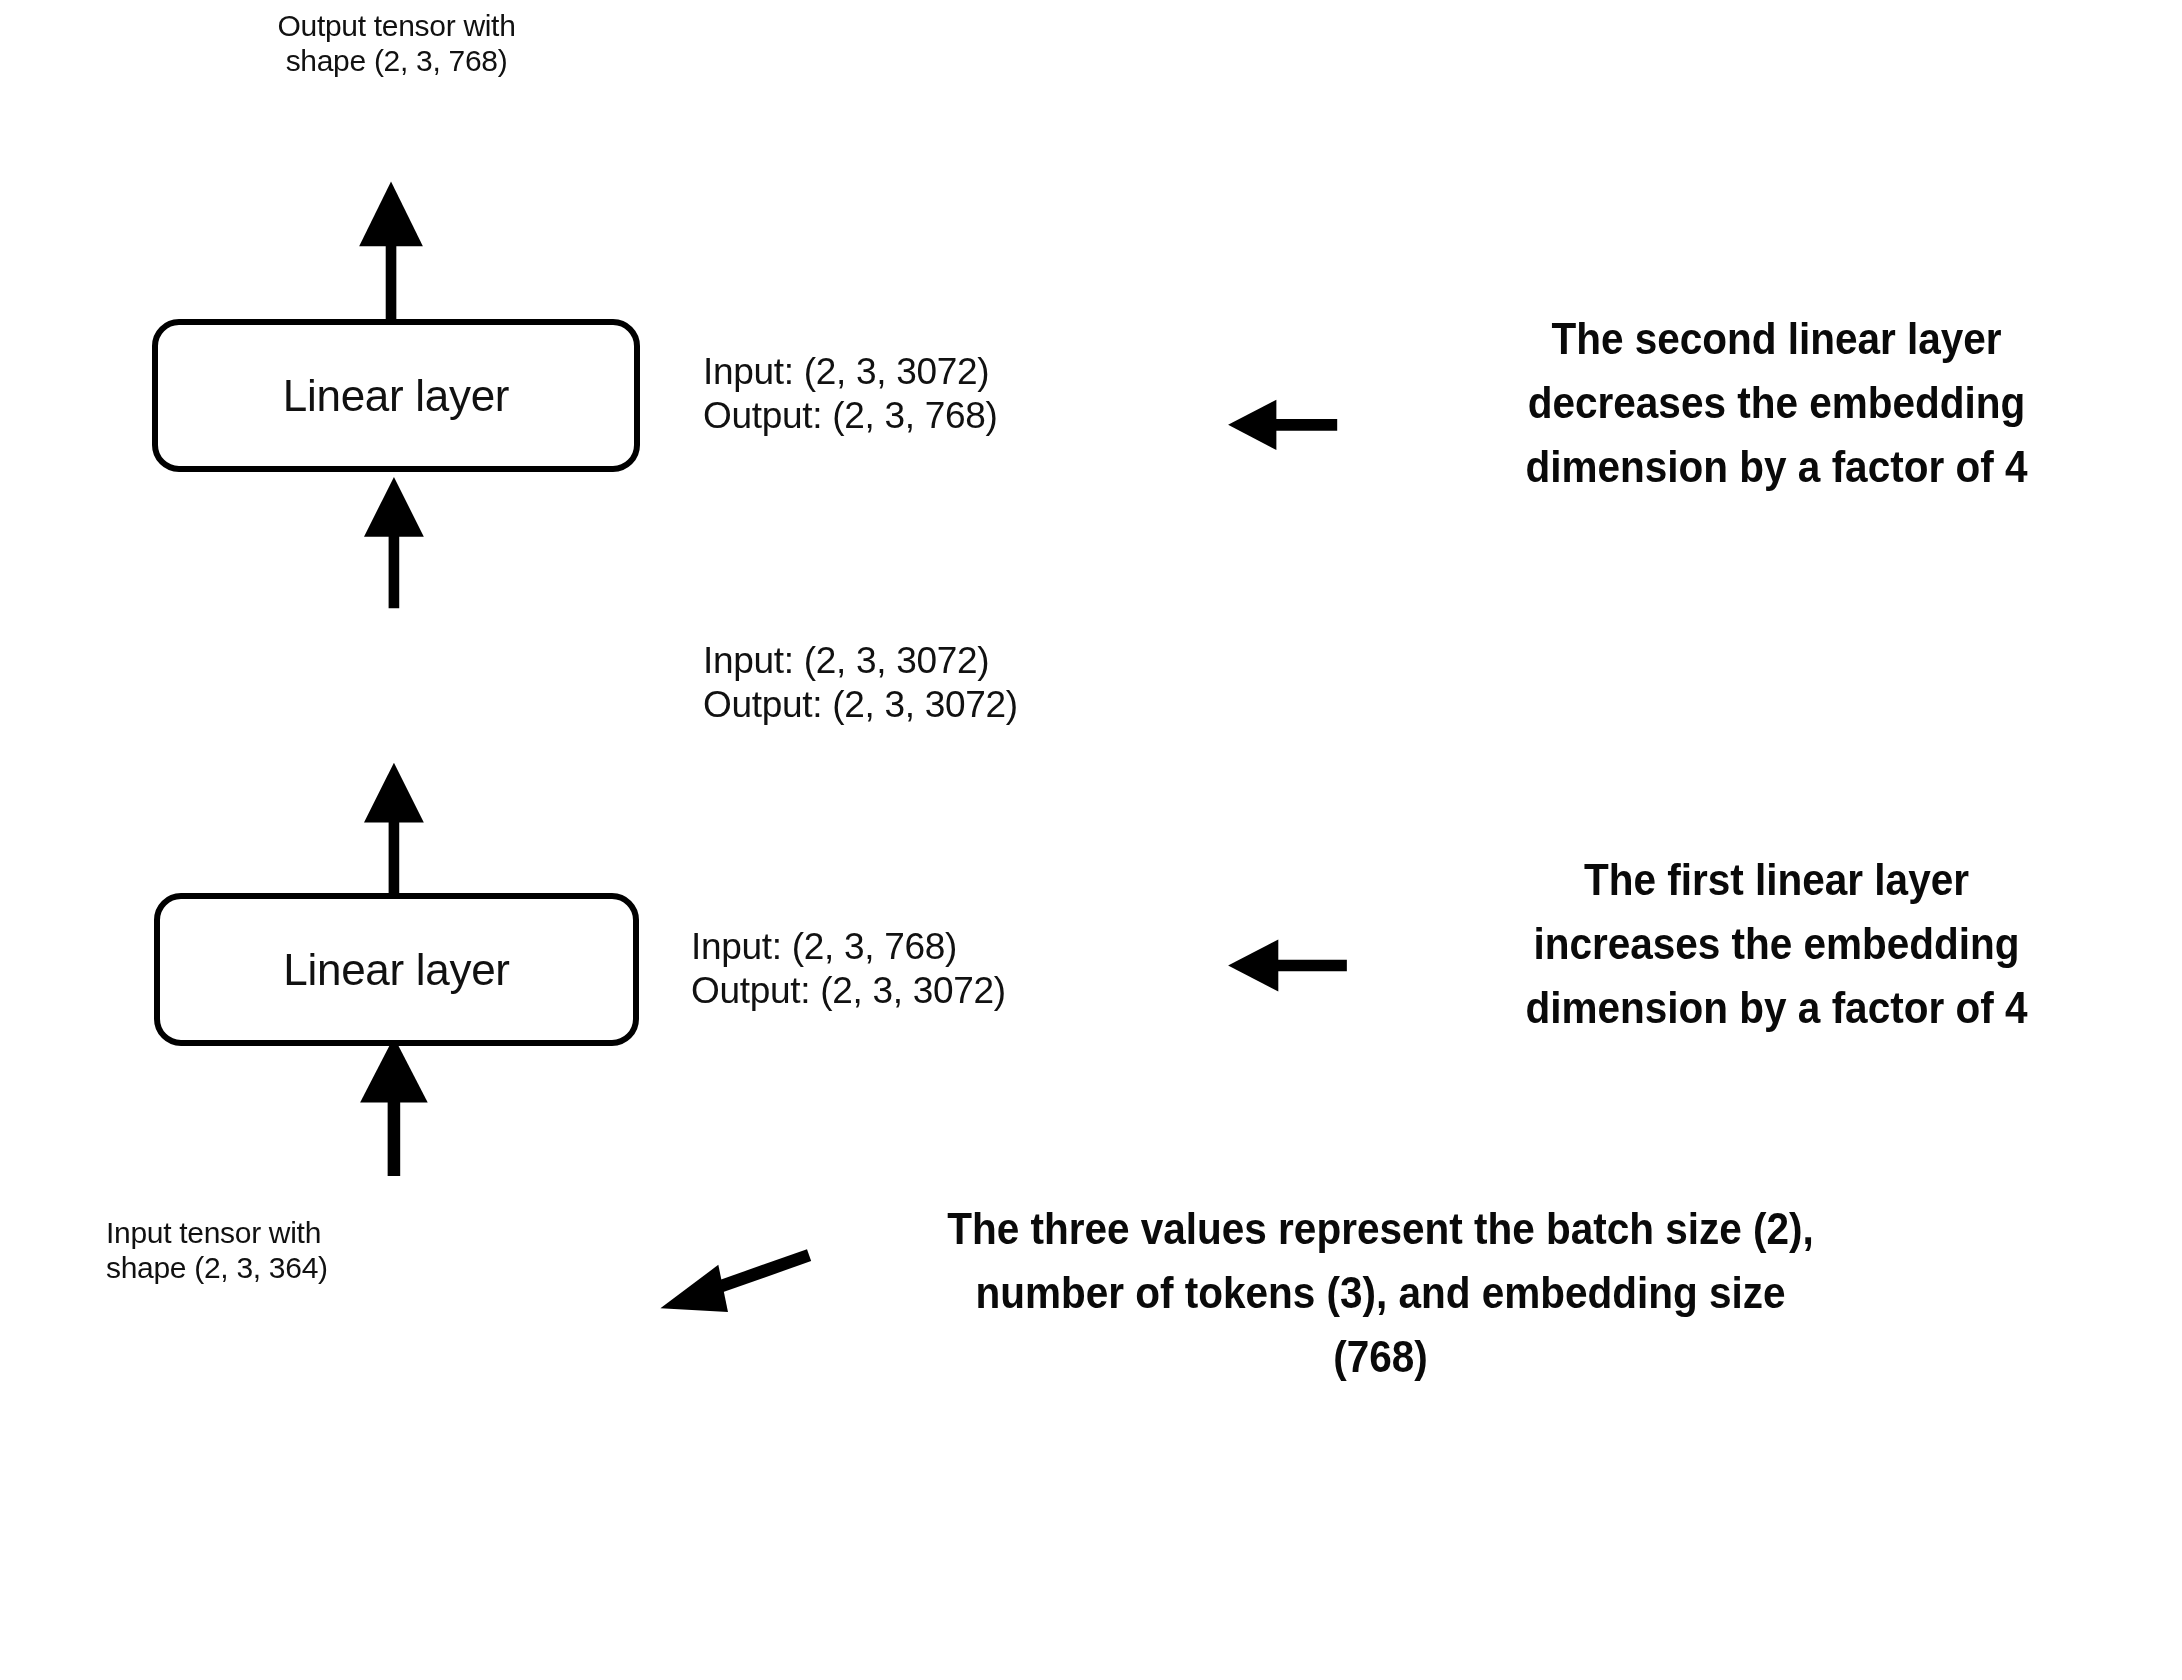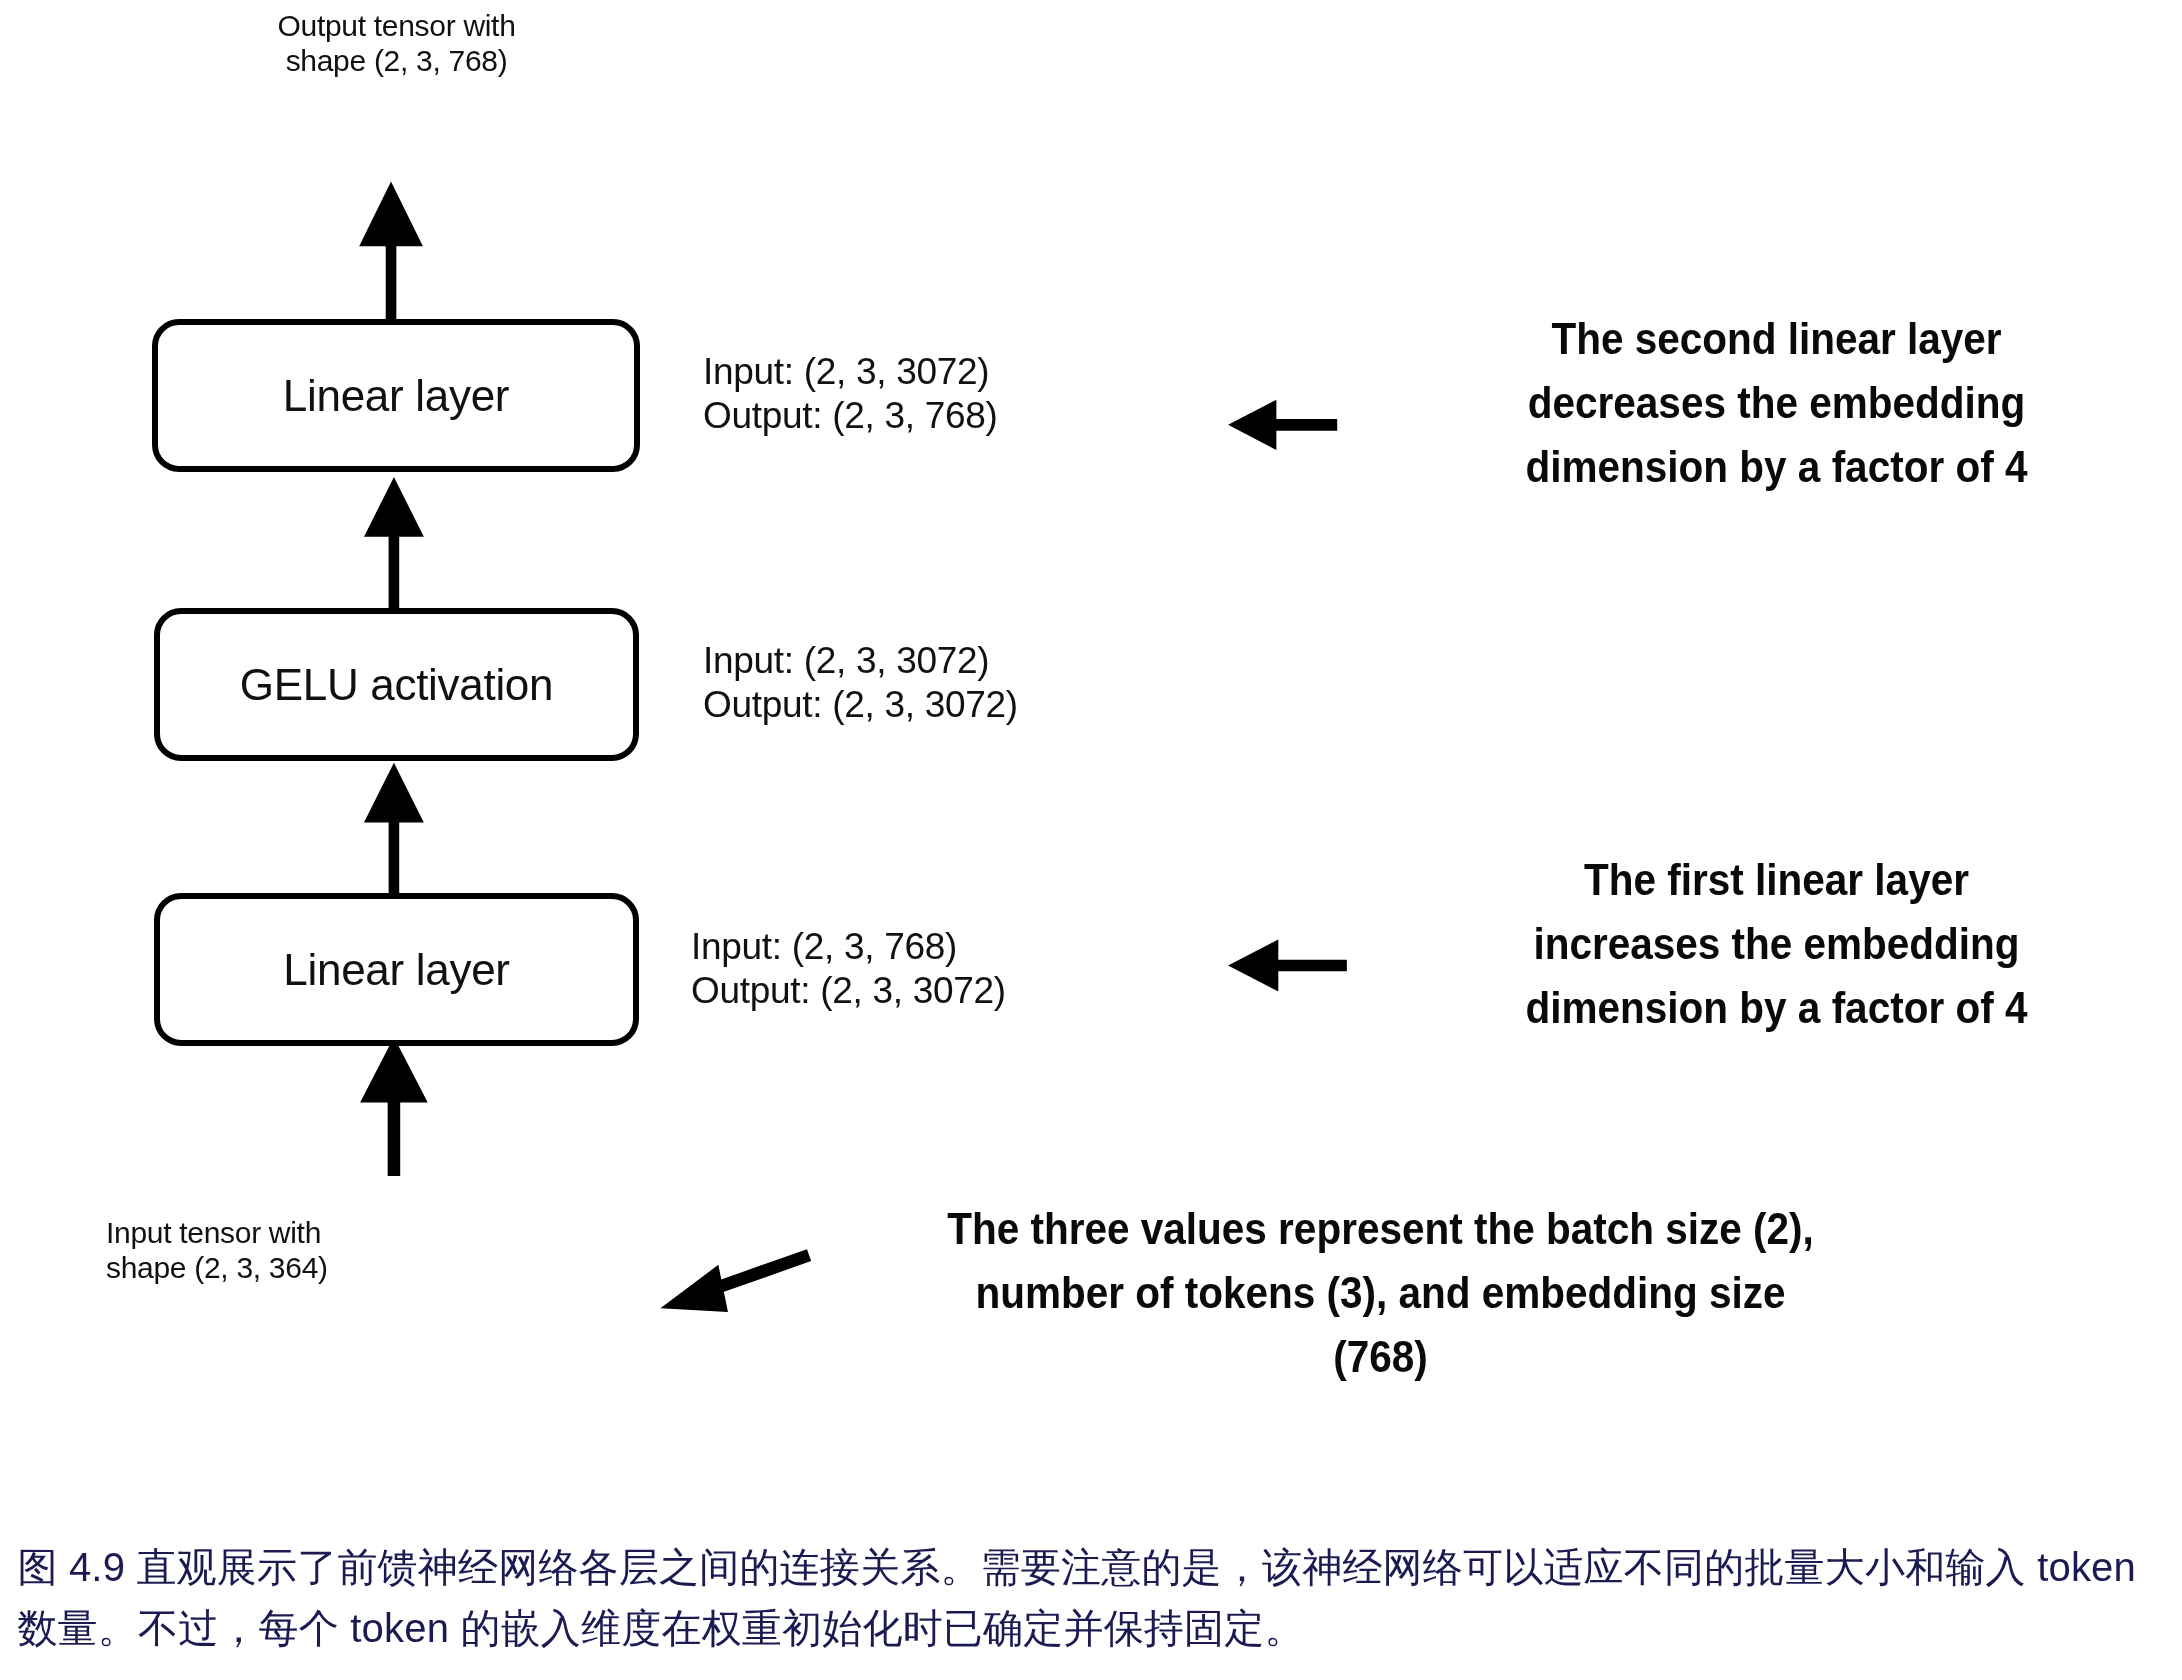--- a/index.html
+++ b/index.html
@@ -145,23 +145,20 @@
     <span class="layer-box-label">Linear layer</span>
   </div>
 
   <div class="abs plain-text io-label" style="left: 703px; top: 350px; white-space: pre-line;">Input:    (2, 3, 3072)
 Output: (2, 3, 768)</div>
 
   <div class="abs annotation" style="left: 1429px; top: 307px; width: 695px; white-space: pre-line;">The second linear layer
 decreases the embedding
 dimension by a factor of 4</div>
 
-  <div class="abs layer-box" style="left:154px; top:608px; width:485px; height:153px;">
-    <span class="layer-box-label">GELU activation</span>
-  </div>
 
   <div class="abs plain-text io-label" style="left: 703px; top: 639px; white-space: pre-line;">Input:    (2, 3, 3072)
 Output: (2, 3, 3072)</div>
 
   <div class="abs layer-box" style="left:154px; top:893px; width:485px; height:153px;">
     <span class="layer-box-label">Linear layer</span>
   </div>
 
   <div class="abs plain-text io-label" style="left: 691px; top: 925px; white-space: pre-line;">Input:    (2, 3, 768)
 Output: (2, 3, 3072)</div>
@@ -170,16 +167,15 @@
 increases the embedding
 dimension by a factor of 4</div>
 
   <div class="abs plain-text tensor-label" style="left: 106px; top: 1215px; width: 541px; text-align: left; white-space: pre-line;">Input tensor with
 shape (2, 3, 364)</div>
 
   <div class="abs annotation" style="left: 811px; top: 1197px; width: 1139px; white-space: pre-line;">The three values represent the batch size (2),
 number of tokens (3), and embedding size
 (768)</div>
 
-  <div class="abs caption" style="left:17.4px; top:1537px; width:2134px;">图 4.9 直观展示了前馈神经网络各层之间的连接关系。需要注意的是，该神经网络可以适应不同的批量大小和输入 token 数量。不过，每个 token 的嵌入维度在权重初始化时已确定并保持固定。</div>
 
 </div>
 
 
 </body></html>

